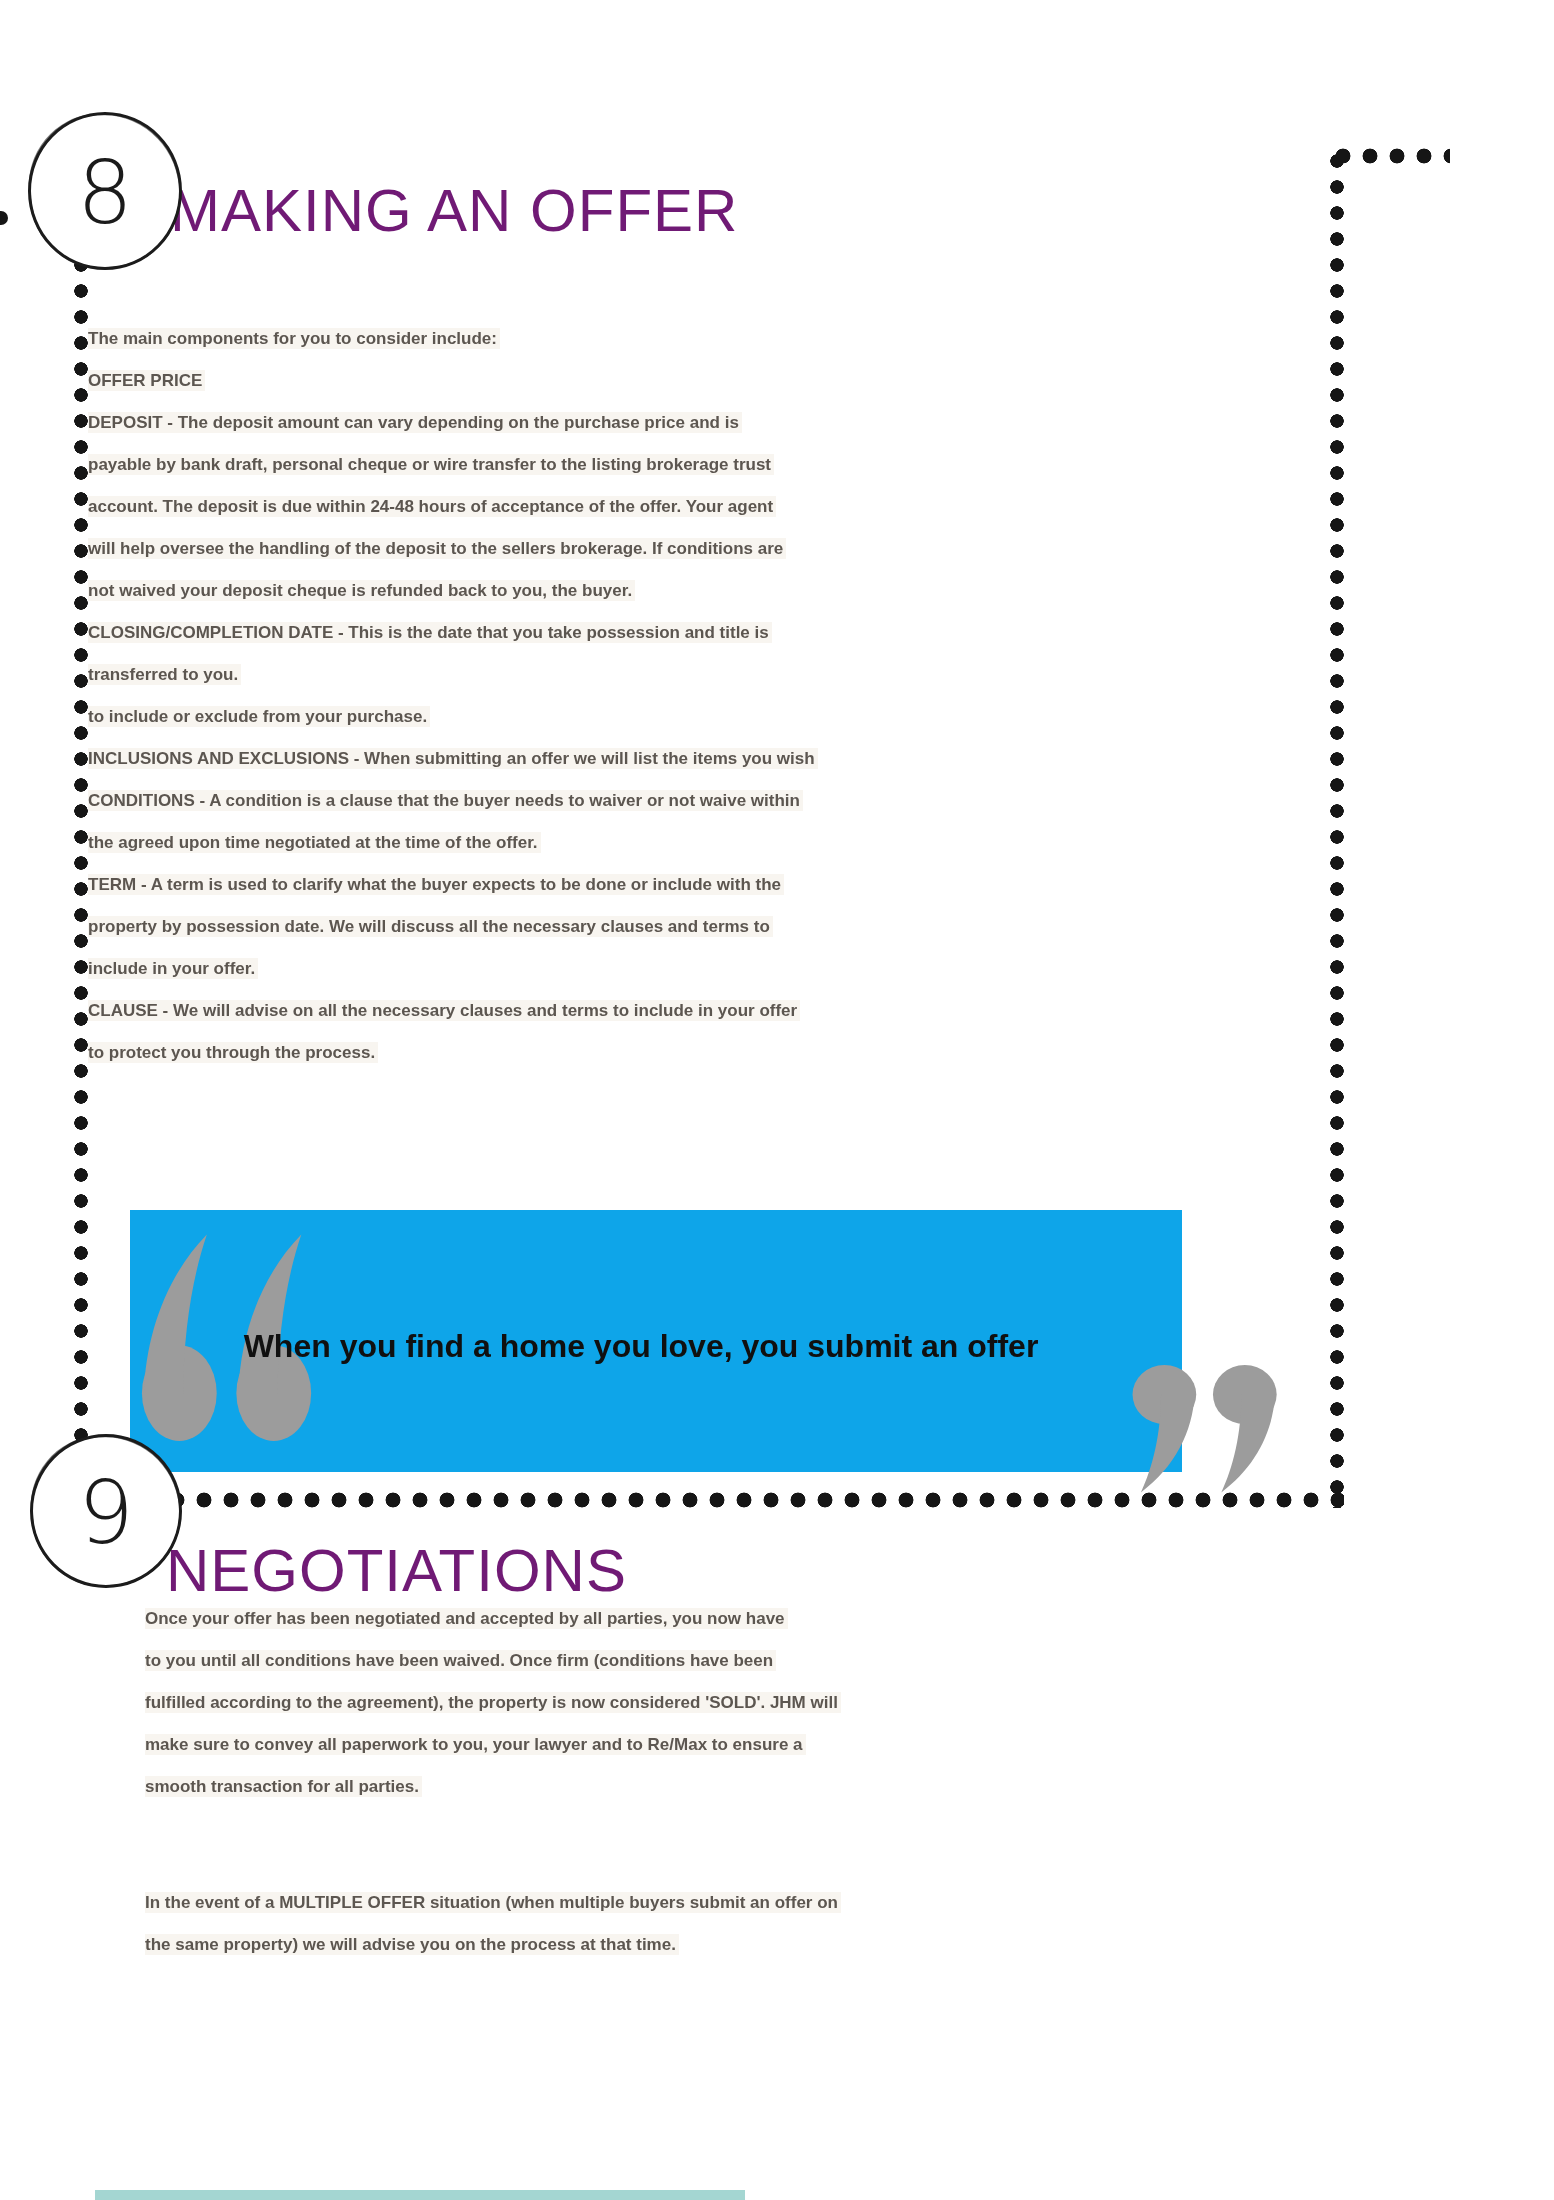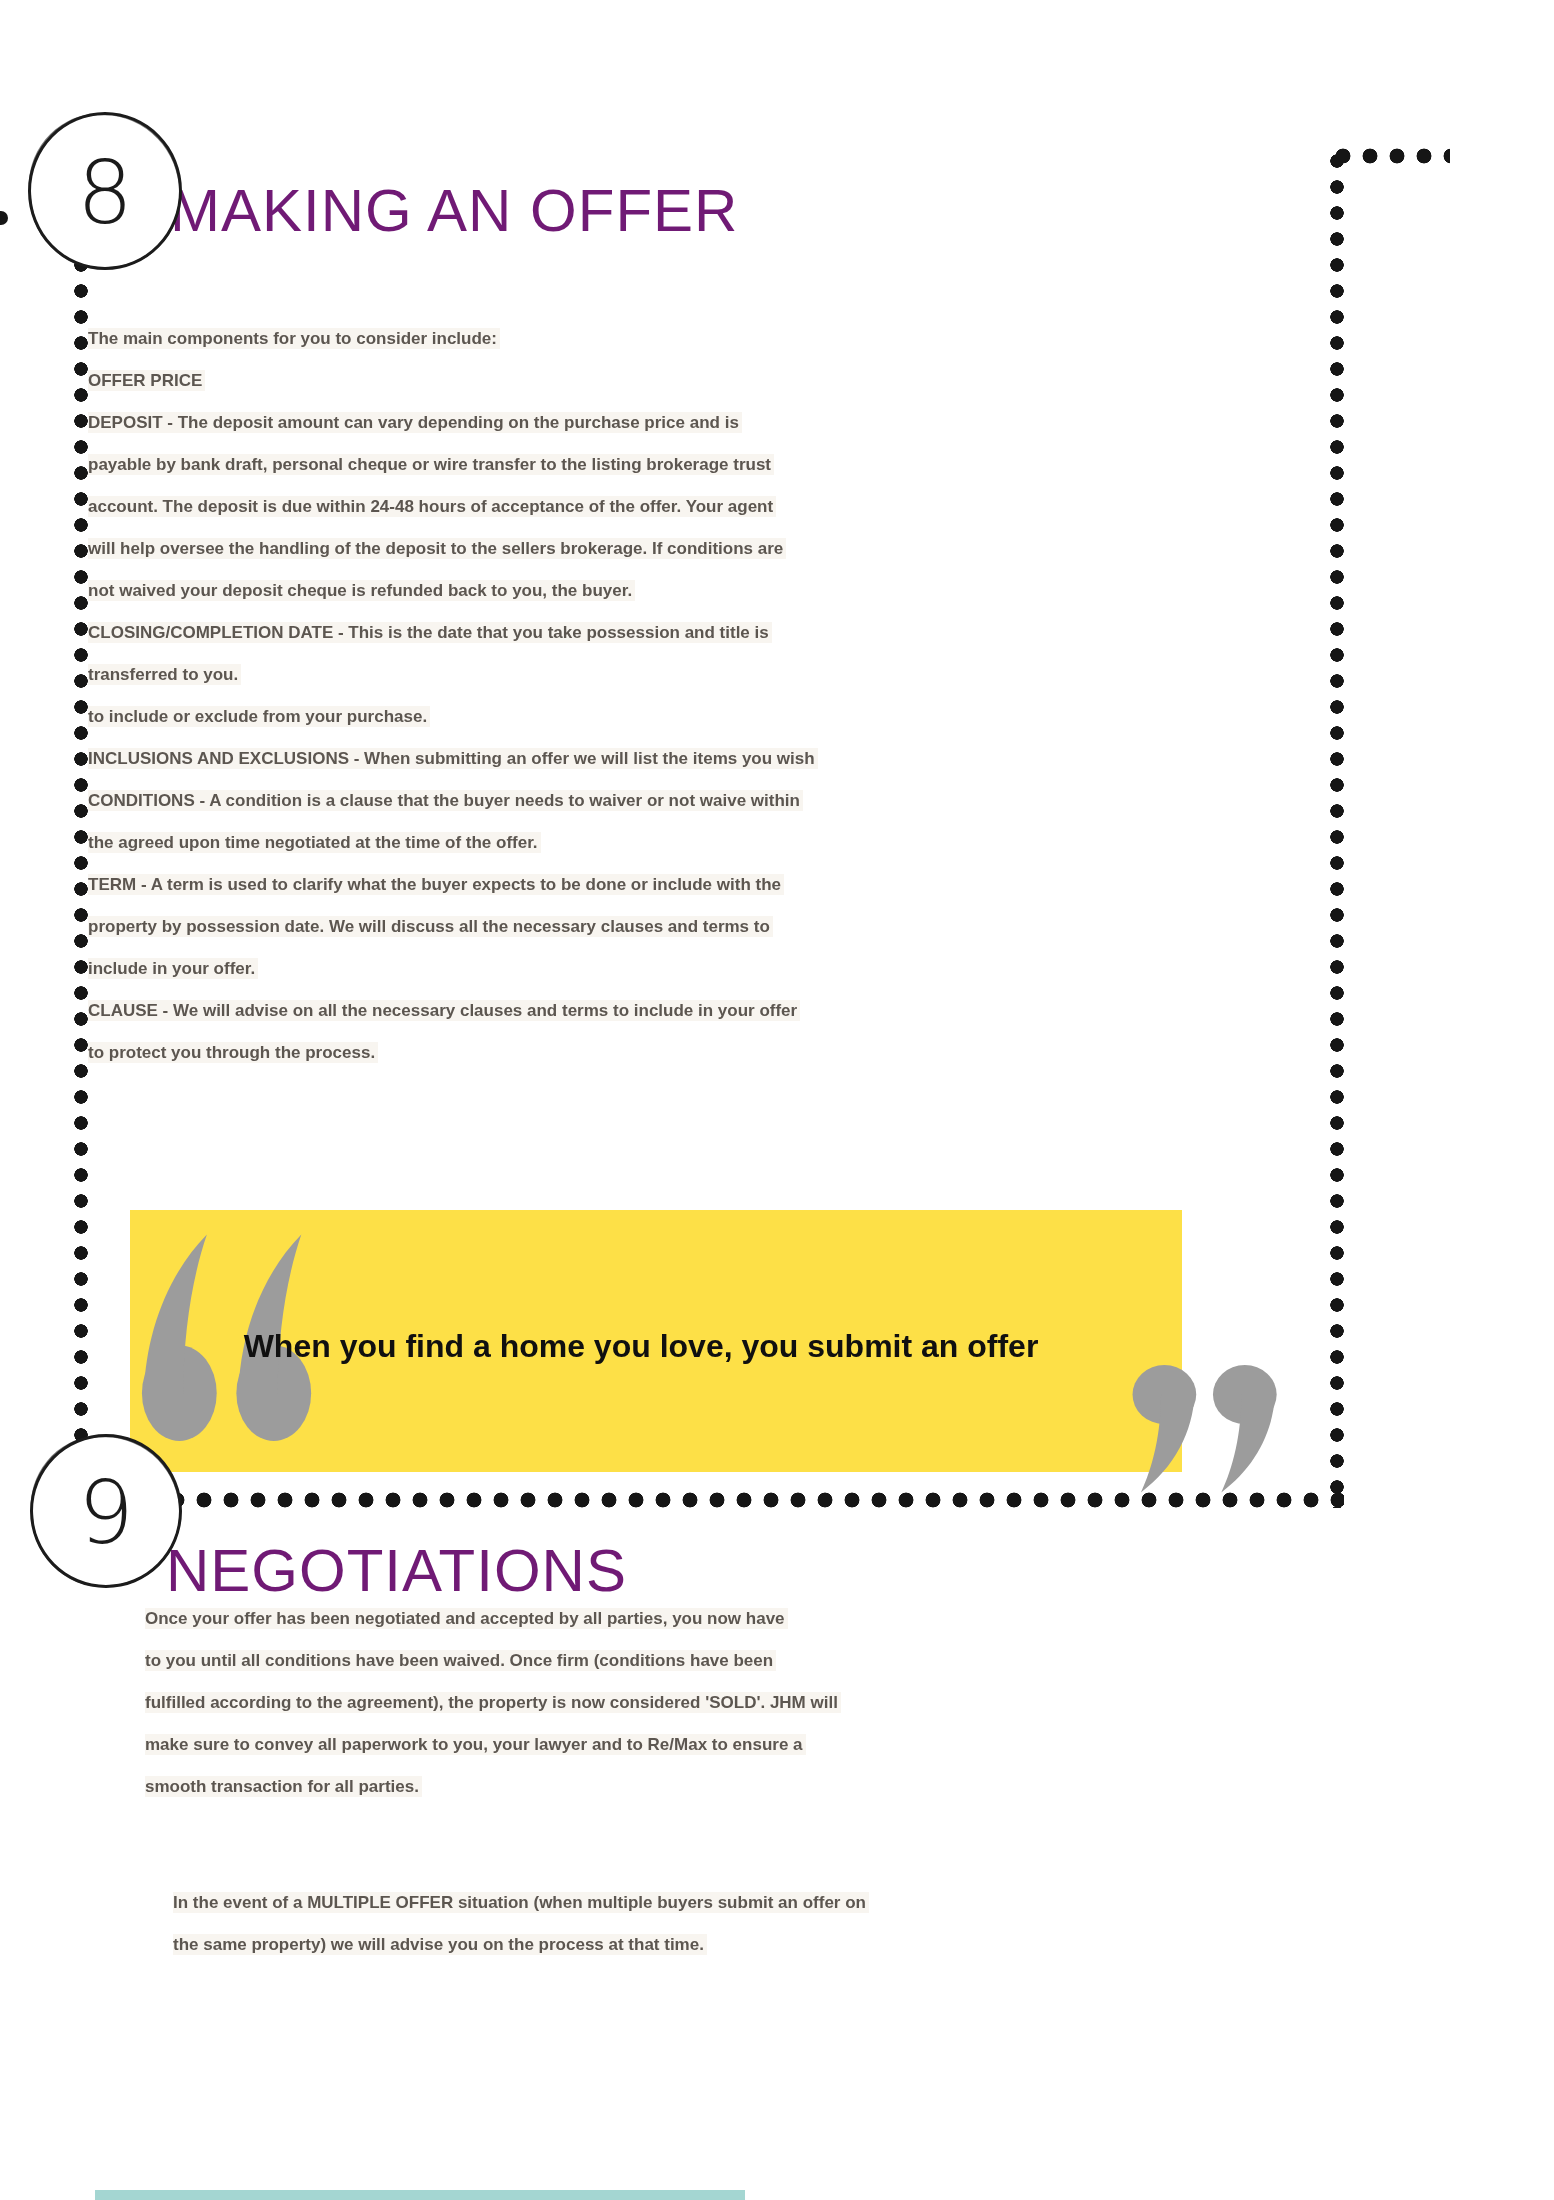--- a/index.html
+++ b/index.html
@@ -50,21 +50,21 @@
   
   .body-block { position:absolute; z-index:4; }
   .body-block .line {
     height:42px; line-height:42px; white-space:nowrap;
     font-size:17px; font-weight:bold; color:#5c5650;
   }
   .body-block .line span.hl { background:rgba(243,236,228,0.55); padding:1px 3px 1px 0; }
   
   .quote-box {
     position:absolute; left:130px; top:1210px; width:1052px; height:262px;
-    background:#fde047; z-index:2;
+    background:#0ea5e9; z-index:2;
   }
   .qmark { position:absolute; z-index:3; }
   .qmark svg { width:100%; height:100%; display:block; }
   .quote-text {
     position:absolute; left:0; right:30px; top:118px; text-align:center;
     font-size:32px; font-weight:800; color:#101010; white-space:nowrap;
     z-index:4;
   }
   .teal-strip {
     position:absolute; left:95px; top:2190px; width:650px; height:10px;
@@ -141,20 +141,20 @@
   <div class="big-heading" style="left:166px; top:1536px;">NEGOTIATIONS</div>
 
   <div class="body-block" style="left:145px; top:1598px;">
       <div class="line"><span class="hl">Once your offer has been negotiated and accepted by all parties, you now have</span></div>
       <div class="line"><span class="hl">to you until all conditions have been waived. Once firm (conditions have been</span></div>
       <div class="line"><span class="hl">fulfilled according to the agreement), the property is now considered 'SOLD'. JHM will</span></div>
       <div class="line"><span class="hl">make sure to convey all paperwork to you, your lawyer and to Re/Max to ensure a</span></div>
       <div class="line"><span class="hl">smooth transaction for all parties.</span></div>
     </div>
 
-  <div class="body-block" style="left:145px; top:1882px;margin-left:28px;">
+  <div class="body-block" style="left:145px; top:1882px;">
       <div class="line"><span class="hl">In the event of a MULTIPLE OFFER situation (when multiple buyers submit an offer on</span></div>
       <div class="line"><span class="hl">the same property) we will advise you on the process at that time.</span></div>
     </div>
 
   <div class="teal-strip"></div>
 
 </div>
 
 </body></html>

